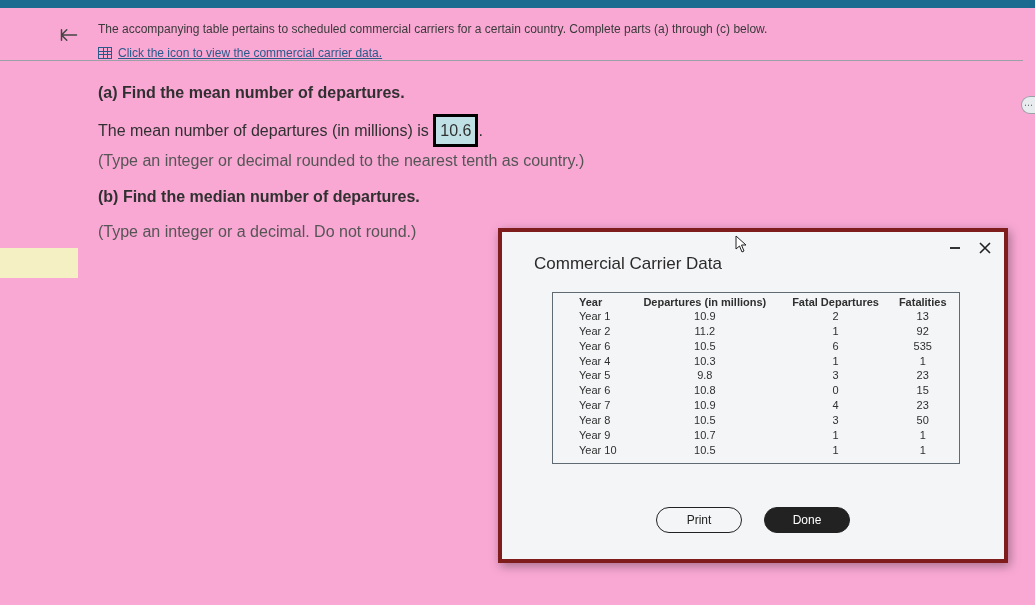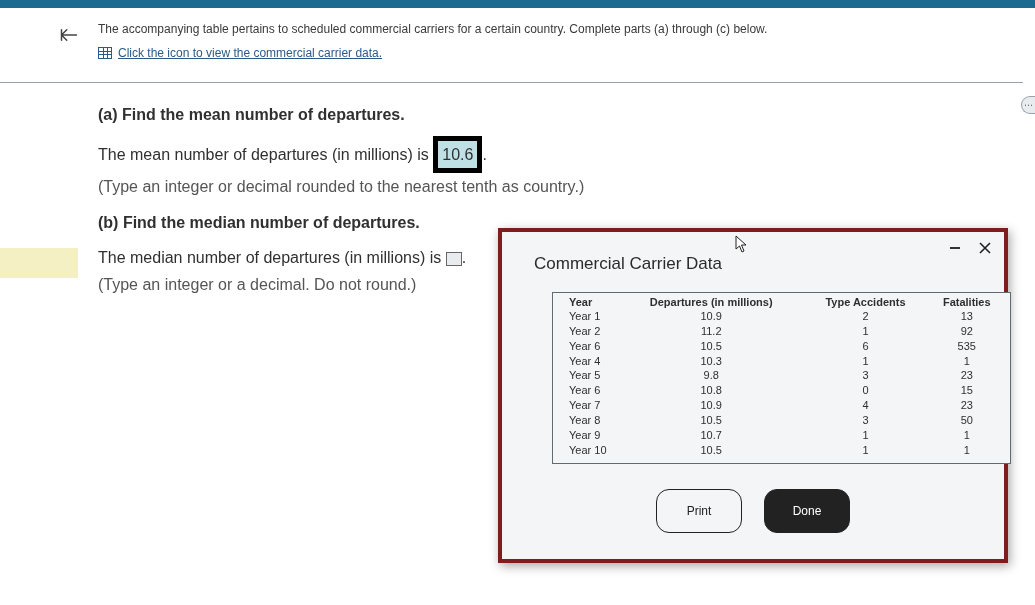--- a/index.html
+++ b/index.html
@@ -1,65 +1,65 @@
 <!DOCTYPE html>
 <html><head>
 <meta charset="utf-8">
 <style>
   * { box-sizing: border-box; margin: 0; padding: 0; }
   html, body { width: 1035px; height: 605px; font-family: Arial, Helvetica, sans-serif; background: #c8cdd1; overflow: hidden; }
   body { position: relative; font-size: 12px; color: #333; }
 
   .topbar { position: absolute; top: 0; left: 0; right: 0; height: 8px; background: #1a6b8f; }
 
-  .main { position: absolute; top: 8px; left: 0; right: 0; bottom: 0; background: #ffffff; padding: 10px 30px 10px 58px; }
+  .main { position: absolute; top: 8px; left: 0; right: 0; bottom: 0; background: #f9a8d4; padding: 10px 30px 10px 58px; }
 
   .back-btn { position: absolute; top: 18px; left: 58px; width: 22px; height: 18px; display:flex; align-items:center; justify-content:center; color:#444; cursor:pointer; }
   .back-btn svg { width: 18px; height: 14px; }
 
   .content { margin-left: 40px; margin-top: 4px; }
   .intro { font-size: 12px; color: #3a3a3a; margin-bottom: 10px; }
-  .link-row { display:flex; align-items:center; gap:6px; margin-bottom: 22px; }
+  .link-row { display:flex; align-items:center; gap:6px; }
   .link-row .link-text { color: #2a5a8a; text-decoration: underline; cursor:pointer; font-size:12px; }
   .grid-ic { width:14px; height:12px; border:1px solid #2a5a8a; display:inline-block; position:relative; }
   .grid-ic::before, .grid-ic::after { content:""; position:absolute; background:#2a5a8a; }
   .grid-ic::before { top:3px; left:0; right:0; height:1px; box-shadow: 0 3px 0 #2a5a8a; }
   .grid-ic::after { left:4px; top:0; bottom:0; width:1px; box-shadow: 4px 0 0 #2a5a8a; }
 
   .divider { border: none; border-top: 1px solid #9aa2a8; margin: 0 -18px 18px -58px; }
 
   .qa { font-size: 16px; color:#303030; line-height: 1.7; }
   .qa .bold { font-weight: bold; }
-  .ans-box { display:inline-block; border:5px solid #000000; background:#bfe1e6; padding:0 4px; min-width:28px; text-align:left; }
+  .ans-box { display:inline-block; border:3px solid #000000; background:#bfe1e6; padding:0 4px; min-width:28px; text-align:left; }
   .empty-box { display:inline-block; width:16px; height:14px; border:1px solid #666; vertical-align:middle; background:#e8ecef; }
   .hint { color:#555; }
 
   .highlight-strip { position:absolute; left:0; top:240px; width:78px; height:30px; background:#f4f0c4; }
 
   .ellipsis-pill { position:absolute; top:88px; right:0; width:14px; height:18px; background:#e8ecef; border:1px solid #9aa2a8; border-right:none; border-radius: 9px 0 0 9px; display:flex; align-items:center; justify-content:center; font-size:9px; color:#444; cursor:pointer; }
 
   
   .modal { position:absolute; left:498px; top:228px; width:510px; height:335px; background:#f3f5f7; border:4px solid #7f1d1d; box-shadow: 2px 3px 10px rgba(0,0,0,.35); }
   .modal-head { display:flex; align-items:center; justify-content:flex-end; gap:12px; padding:8px 10px 0 0; }
   .modal-title { position:absolute; left:32px; top:22px; font-size:17px; color:#2b2b2b; }
   .win-btn { width:18px; height:16px; display:flex; align-items:center; justify-content:center; cursor:pointer; color:#333; }
   .win-btn svg { width:12px; height:12px; }
   .min-dash { width:10px; height:2px; background:#333; }
 
-  .table-wrap { position:absolute; left:50px; top:60px; width:459px; border:1px solid #5f6a72; background:#f3f5f7; padding:2px 4px 6px 6px; }
+  .table-wrap { position:absolute; left:50px; top:60px; width:408px; border:1px solid #5f6a72; background:#f3f5f7; padding:2px 4px 6px 16px; }
   table { border-collapse: collapse; width:100%; font-size:11px; color:#2f2f2f; }
   th { font-weight:bold; text-align:center; padding:1px 4px; white-space:nowrap; }
   td { text-align:center; padding:0px 4px; line-height:1.35; white-space:nowrap; }
   td.yr { text-align:left; padding-left:10px; width:60px;}
   th.yr { text-align:left; padding-left:10px; width:60px;}
   .copy-ic { position:absolute; top:64px; right:56px; width:12px; height:12px; cursor:pointer; }
   .copy-ic svg { width:12px; height:12px; stroke:#444; fill:none; }
 
   .modal-actions { position:absolute; left:0; right:0; bottom:26px; display:flex; justify-content:center; gap:22px; }
-  .btn { min-width:86px; height:44px; border-radius:13px; display:flex; align-items:center; justify-content:center; font-size:12px; cursor:pointer; }
+  .btn { min-width:86px; height:26px; border-radius:13px; display:flex; align-items:center; justify-content:center; font-size:12px; cursor:pointer; }
   .btn-outline { border:1.5px solid #222; background:#f3f5f7; color:#222; }
   .btn-solid { background:#222; color:#fff; border:1.5px solid #222; }
 
   .cursor-ptr { position:absolute; left:735px; top:235px; width:14px; height:18px; pointer-events:none; }
   .cursor-ptr svg { width:14px; height:18px; }
 </style>
 </head>
 <body>
 
 <div class="topbar"></div>
@@ -85,23 +85,20 @@
   <div class="content qa">
     <div class="bold">(a) Find the mean number of departures.</div>
     <div style="height:8px"></div>
     <div>
       <span>The mean number of departures (in millions) is </span><span class="ans-box">10.6</span><span>.</span>
     </div>
     <div class="hint">(Type an integer or decimal rounded to the nearest tenth as country.)</div>
     <div style="height:8px"></div>
     <div class="bold">(b) Find the median number of departures.</div>
     <div style="height:8px"></div>
-    <div>
-      <span>The median number of departures (in millions) is </span><span class="empty-box"></span>.
-    </div>
     <div class="hint">(Type an integer or a decimal. Do not round.)</div>
   </div>
 
   <div class="highlight-strip"></div>
 
   <div class="ellipsis-pill">
       <span>⋯</span>
     </div>
 </div>
 
@@ -124,21 +121,21 @@
         <rect x="1" y="3" width="7" height="8" stroke-width="1"></rect>
       </svg>
   </div>
 
   <div class="table-wrap">
     <table>
       <thead>
         <tr>
           <th class="yr">Year</th>
           <th>Departures (in millions)</th>
-          <th>Type Accidents</th>
+          <th>Fatal Departures</th>
           <th>Fatalities</th>
         </tr>
       </thead>
       <tbody id="tb">
           <tr>
             <td class="yr">Year 1</td>
             <td>10.9</td>
             <td>2</td>
             <td>13</td>
           </tr>

